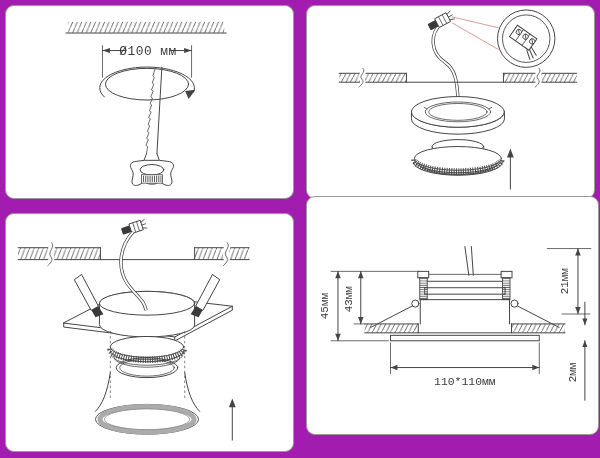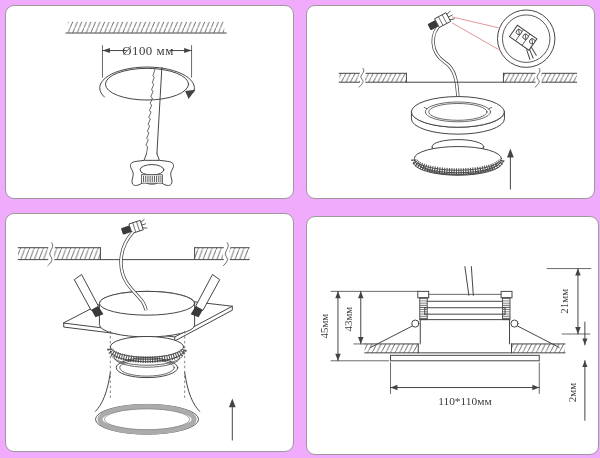--- a/index.html
+++ b/index.html
@@ -1,22 +1,22 @@
 <!DOCTYPE html>
 <html><head>
 <meta charset="utf-8">
 <style>
   html,body{margin:0;padding:0;background:#fff;}
-  .sheet{position:relative;width:600px;height:458px;background:#f0abfc;overflow:hidden;
-         font-family:Liberation Serif, serif;}
+  .sheet{position:relative;width:600px;height:458px;background:#a21caf;overflow:hidden;
+         font-family:Liberation Mono, monospace;}
   .panel{position:absolute;border:1.2px solid #9a9a9a;border-radius:9px;background:#fff;box-sizing:border-box;}
   #p1{left:5px;top:5px;width:289px;height:194px;}
   #p2{left:306px;top:5px;width:289px;height:194px;}
   #p3{left:5px;top:213px;width:289px;height:239px;}
-  #p4{left:306px;top:216px;width:293px;height:239px;}
+  #p4{left:306px;top:196px;width:293px;height:239px;}
   .panel svg{display:block;width:100%;height:100%;}
   svg *{vector-effect:none;}
   text{fill:#3d3d3d;}
   .ln{stroke:#444;stroke-width:1;fill:none;stroke-linecap:round;}
   .thin{stroke:#444;stroke-width:.8;fill:none;stroke-linecap:round;}
   .fillw{fill:#fff;}
   .tri{fill:#444;stroke:none;}
 </style>
 </head>
 <body>

